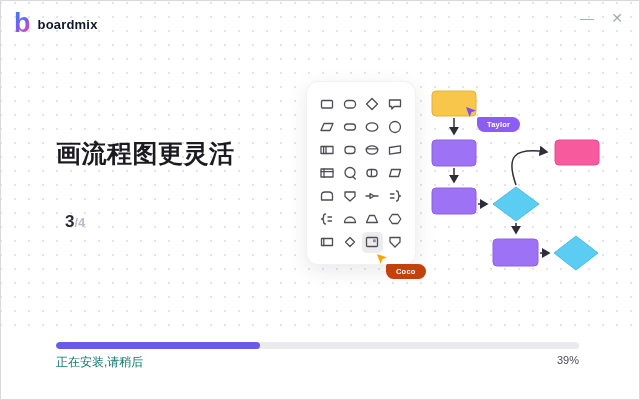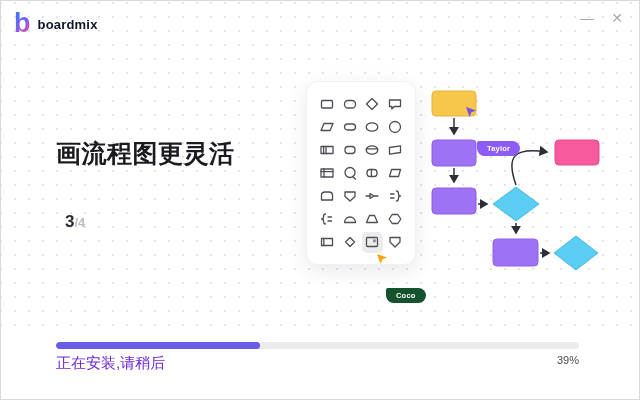--- a/index.html
+++ b/index.html
@@ -27,28 +27,28 @@
   
   .shape-panel{position:absolute;left:305px;top:80px;width:110px;height:184px;background:#fff;
                border:1px solid #f1f1f3;border-radius:12px;box-shadow:0 6px 20px rgba(40,40,60,.10);
                z-index:3;display:grid;grid-template-columns:repeat(4,1fr);
                align-content:space-between;padding:11px 9px;}
   .cell{width:21px;height:21px;display:flex;align-items:center;justify-content:center;border-radius:5px;justify-self:center;}
   .cell svg{width:16px;height:16px;stroke:#4d4d56;stroke-width:1.3;fill:none;stroke-linejoin:round;stroke-linecap:round;}
   .cell.selected{background:#ececef;}
   
   .badge{position:absolute;z-index:6;color:#fff;font-size:7.5px;font-weight:700;
-         padding:3px 10px;border-radius:2px 8px 8px 8px;letter-spacing:.2px;margin-top:24px;}
+         padding:3px 10px;border-radius:2px 8px 8px 8px;letter-spacing:.2px;}
   .cursor{position:absolute;z-index:6;width:12px;height:12px;}
   
   .footer{position:absolute;left:0;bottom:0;width:100%;height:62px;background:#fff;z-index:4;}
   .progress-track{position:absolute;left:55px;top:5px;width:523px;height:7px;background:#ebebed;border-radius:4px;overflow:hidden;}
   .progress-fill{height:100%;background:#6a5ae8;border-radius:4px;}
   .status-row{position:absolute;left:55px;top:17px;width:523px;display:flex;justify-content:space-between;}
-  .status-text{font-size:15px;color:#6d28d9;}
+  .status-text{font-size:12px;color:#0f766e;}
   .percent{font-size:11px;color:#4a4a52;}
   svg.flow{position:absolute;left:0;top:0;z-index:2;}
 </style>
 </head>
 <body>
 
 <div class="window">
   <div class="dots"></div>
 
   <div class="titlebar">
@@ -250,21 +250,21 @@
     </svg>
 
   <svg class="cursor" style="left:464px;top:105px" viewBox="0 0 12 12">
     <path d="M1 1 L11 4.6 L6.4 6.2 L4.6 11 Z" fill="#7c4df0"></path>
   </svg>
   <div class="badge" style="left:476px;top:116px;background:#8b5cf6">Taylor</div>
 
   <svg class="cursor" style="left:375px;top:252px" viewBox="0 0 12 12">
     <path d="M1 1 L11 4.6 L6.4 6.2 L4.6 11 Z" fill="#f7a60a"></path>
   </svg>
-  <div class="badge" style="left:385px;top:263px;background:#14532d">Coco</div>
+  <div class="badge" style="left:385px;top:263px;background:#c2410c">Coco</div>
 
   <div class="footer">
     <div class="progress-track">
       <div class="progress-fill" style="width: 39%; background: rgb(106, 90, 232);"></div>
     </div>
     <div class="status-row">
       <span class="status-text">正在安装,请稍后</span>
       <span class="percent">39%</span>
     </div>
   </div>

